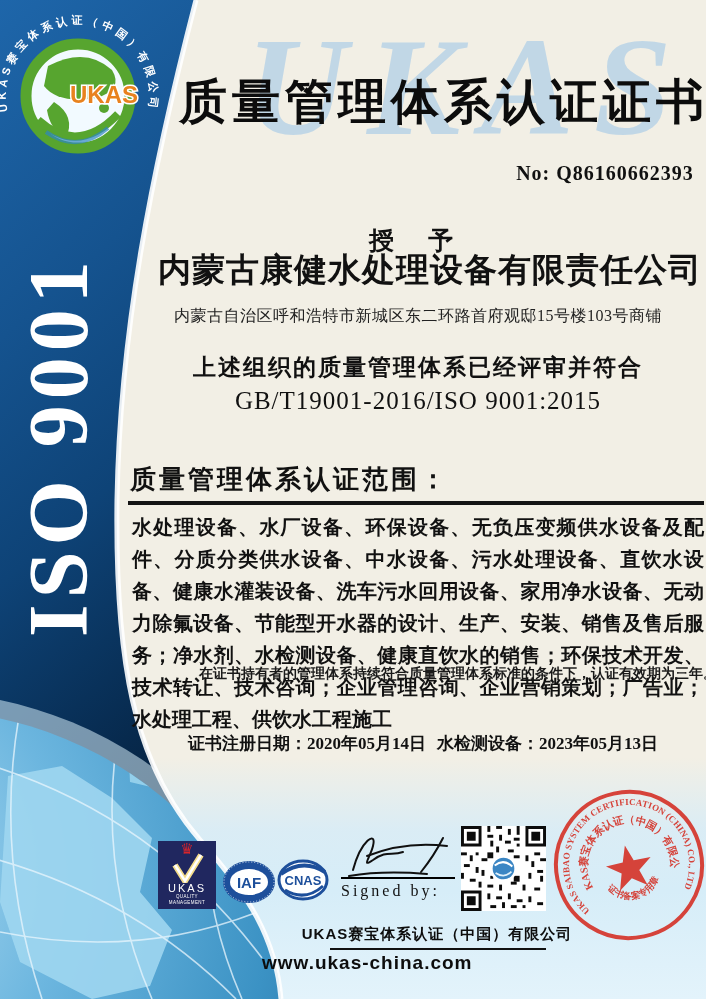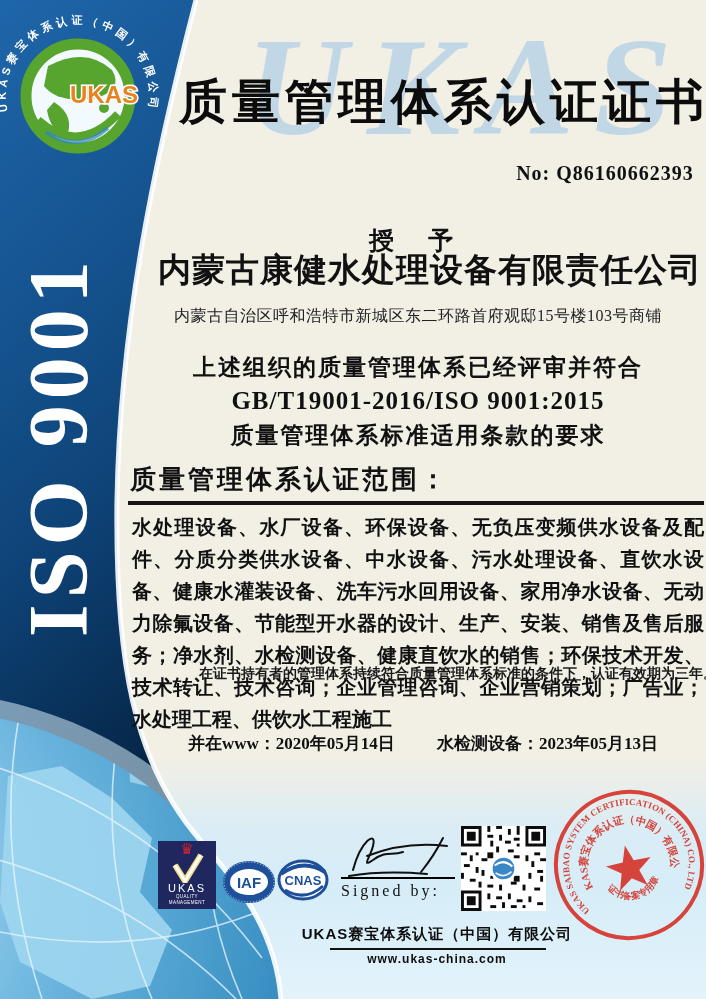--- a/index.html
+++ b/index.html
@@ -41,21 +41,21 @@
   }
   .grant{ left:130px; top:224px; width:576px; text-align:center;
     font-size:25px; font-weight:bold; letter-spacing:14px;}
   .company{ left:142px; top:248px; width:576px; text-align:center;
     font-size:33px; font-weight:bold; letter-spacing:1px; white-space:nowrap;}
   .addr{ left:130px; top:306px; width:576px; text-align:center;
     font-size:16px; color:#222; letter-spacing:.5px;}
   .st1{ left:130px; top:352px; width:576px; text-align:center;
     font-size:23px; font-weight:bold; letter-spacing:2px;}
   .std{ left:130px; top:387px; width:576px; text-align:center;
-    font-size:25px; font-weight:700; letter-spacing:1px;}
+    font-size:25px; font-weight:400; letter-spacing:1px;}
   .st2{ left:130px; top:420px; width:576px; text-align:center;
     font-size:23px; font-weight:bold; letter-spacing:2px;}
   .scope-title{ left:130px; top:462px; width:576px; 
     font-size:26px; font-weight:bold; letter-spacing:3px;}
   .rule{ left:128px; top:501px; width:576px; height:4px; background:#141414;}
   .scope{ left:132px; top:511px; width:572px;
     font-size:20px; font-weight:bold; line-height:32px; text-align:justify;}
   .note1{ left:130px; top:665px; width:576px; text-align:center;
     font-size:14px; font-weight:700; color:#1a1a1a;padding-left:40px;}
   .note2{ left:118px; top:688px; width:588px; text-align:center;
@@ -72,22 +72,22 @@
     font-family:"Liberation Sans",sans-serif;}
   .ukas-sub{ color:#fff; font-size:4.5px; letter-spacing:.4px; line-height:6px;
     font-family:"Liberation Sans",sans-serif; text-align:center; margin-top:1px;}
   .sig-line{ left:341px; top:877px; width:114px; height:2px; background:#000;}
   .signed-by{ left:341px; top:882px; width:130px; font-size:16px;
     letter-spacing:3px; color:#111;}
   .footer-co{ left:262px; top:925px; width:350px; text-align:center;
     font-size:15px; font-weight:bold; letter-spacing:1px; color:#0d0d0d;
     font-family:"Liberation Sans","DejaVu Sans",sans-serif;}
   .footer-line{ left:330px; top:948px; width:216px; height:2px; background:#111;}
-  .footer-web{ left:262px; top:952px; width:350px; text-align:center;
-    font-size:12px; font-weight:bold; letter-spacing:1px; color:#0d0d0d;
+  .footer-web{ left:262px; top:952px; width:350px; 
+    font-size:19px; font-weight:bold; letter-spacing:1px; color:#0d0d0d;
     font-family:"Liberation Sans","DejaVu Sans",sans-serif;}
 </style>
 </head>
 <body>
 
 <div class="cert">
 
   <div class="abs pale-band"></div>
 
   <svg class="abs deco" width="706" height="999" viewBox="0 0 706 999">
@@ -159,31 +159,30 @@
     <span>No:</span>
     <span>Q86160662393</span>
   </div>
 
   <div class="abs grant">授 予</div>
   <div class="abs company">内蒙古康健水处理设备有限责任公司</div>
   <div class="abs addr">内蒙古自治区呼和浩特市新城区东二环路首府观邸15号楼103号商铺</div>
 
   <div class="abs st1">上述组织的质量管理体系已经评审并符合</div>
   <div class="abs std">GB/T19001-2016/ISO 9001:2015</div>
-  <div class="abs st2">质量管理体系标准适用条款的要求</div>
 
   <div class="abs scope-title">质量管理体系认证范围：</div>
   <div class="abs rule"></div>
   <div class="abs scope">水处理设备、水厂设备、环保设备、无负压变频供水设备及配件、分质分类供水设备、中水设备、污水处理设备、直饮水设备、健康水灌装设备、洗车污水回用设备、家用净水设备、无动力除氟设备、节能型开水器的设计、生产、安装、销售及售后服务；净水剂、水检测设备、健康直饮水的销售；环保技术开发、技术转让、技术咨询；企业管理咨询、企业营销策划；广告业；水处理工程、供饮水工程施工</div>
 
   <div class="abs note1">在证书持有者的管理体系持续符合质量管理体系标准的条件下，认证有效期为三年。</div>
 
   <div class="abs dates">
     <div>
-      <span>并在www：</span><span>2020年05月14日</span>
+      <span>证书注册日期：</span><span>2020年05月14日</span>
     </div>
     <div>
       <span>水检测设备：</span><span>2023年05月13日</span>
     </div>
   </div>
 
   <div class="abs ukas-mark">
     <div class="ukas-crown">♛</div>
     <svg class="ukas-check" width="40" height="30" viewBox="0 0 40 30">
       <path d="M8 12 L18 28 L34 2" fill="none" stroke="#f3dc8a" stroke-width="6"></path>

